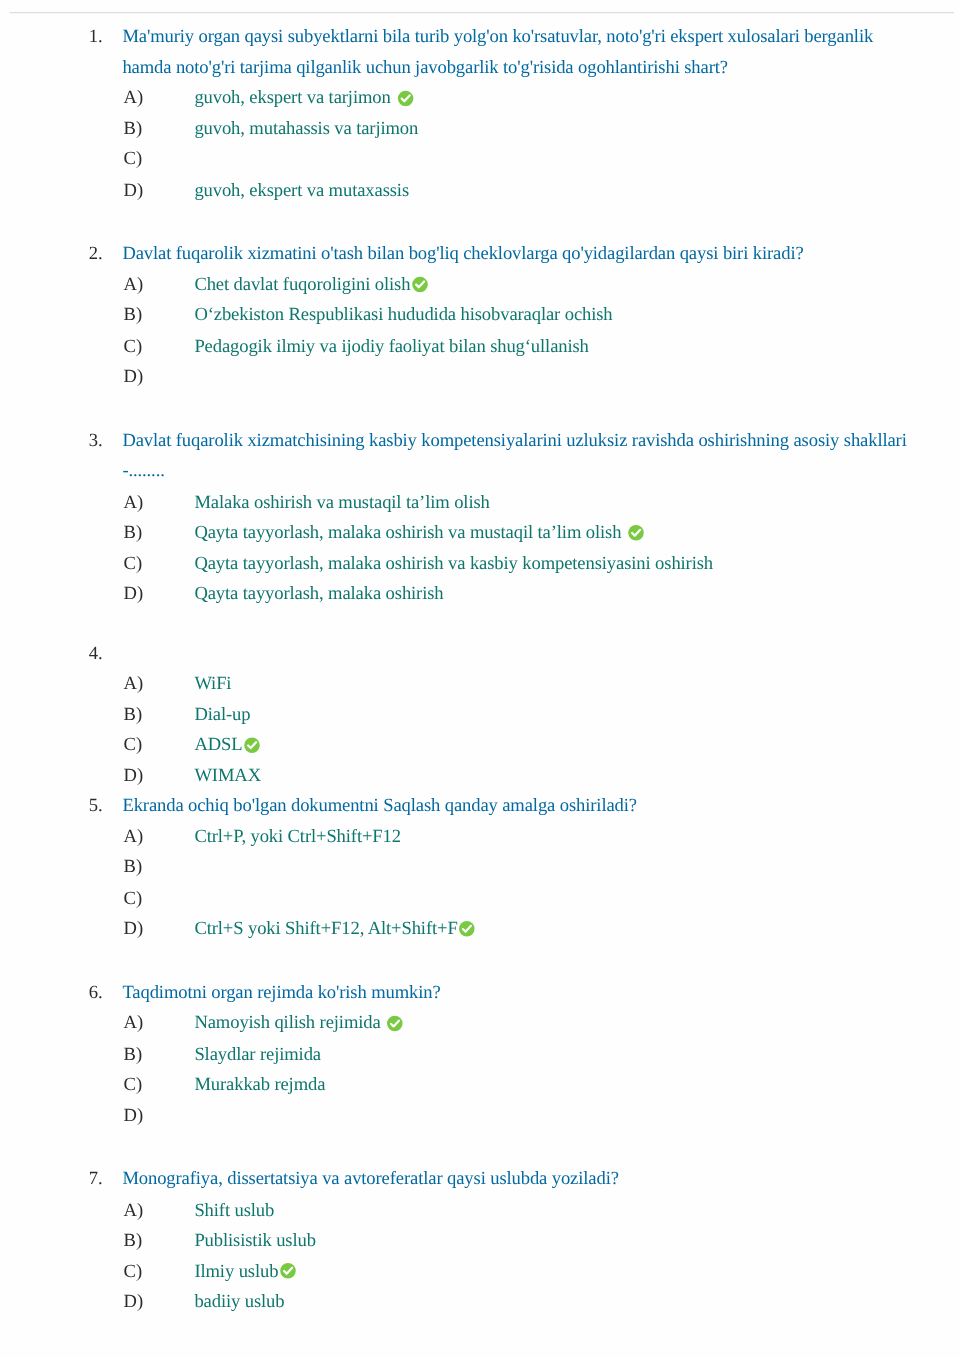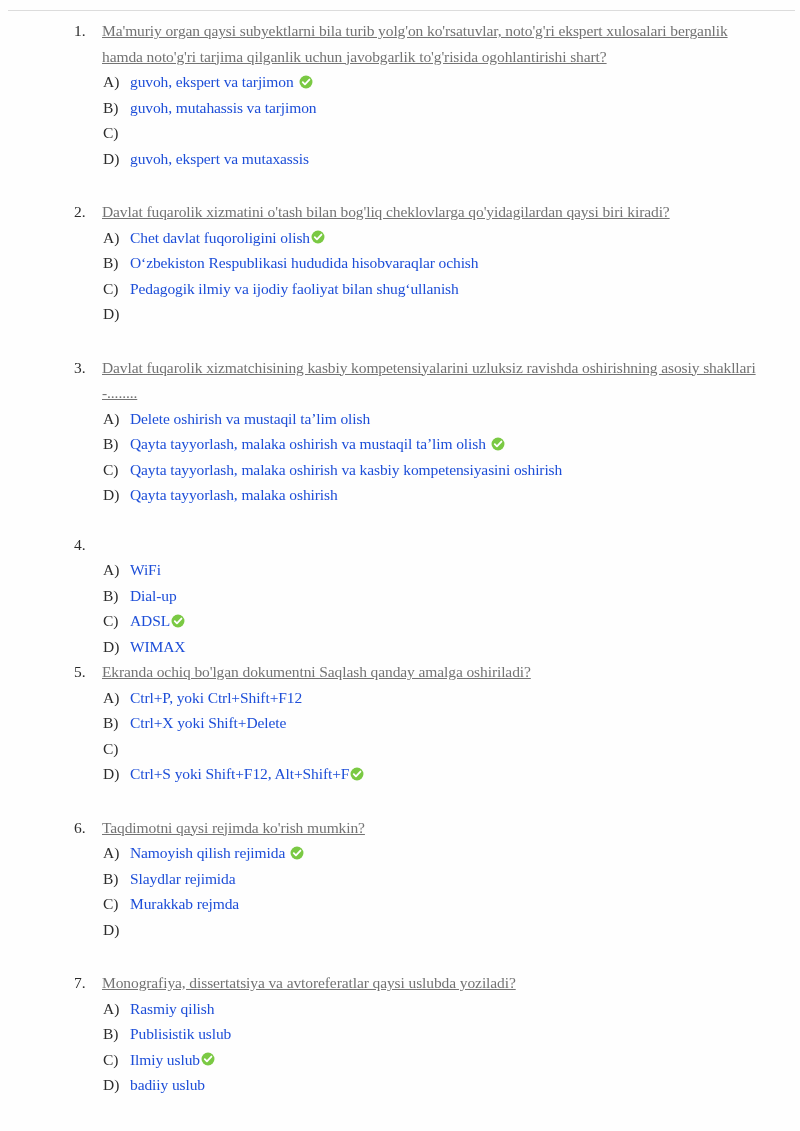--- a/index.html
+++ b/index.html
@@ -50,24 +50,23 @@
     flex: 0 0 28px;
     font-size: 15.5px;
     line-height: 25.5px;
     color: #2b2b2b;
     text-align: left;
   }
   .q-text {
     flex: 1 1 auto;
     font-size: 15.5px;
     line-height: 25.5px;
-    color: #737373;
+    color: #0369a1;
     text-align: left;
     letter-spacing: -0.1px;
-    text-decoration: underline;
   }
   .options {
     margin: 0;
     padding: 0;
     list-style: none;
   }
   .option-row {
     display: flex;
     align-items: flex-start;
     padding-left: 103px;
@@ -77,23 +76,24 @@
     width: 27px;
     flex: 0 0 27px;
     font-size: 15.5px;
     line-height: 25.5px;
     color: #2b2b2b;
   }
   .opt-text {
     flex: 0 1 auto;
     font-size: 15.5px;
     line-height: 25.5px;
-    color: #1d4ed8;
+    color: #0f766e;
     letter-spacing: -0.1px;
     white-space: nowrap;
+    margin-left: 32px;
   }
   .check-wrap {
     display: inline-flex;
     align-items: center;
     height: 25.5px;
     margin-left: 5px;
     flex: 0 0 auto;
   }
   .check-wrap.tight { margin-left: 1px; }
   .check-icon {
@@ -169,21 +169,21 @@
       </div>
       <div style="height: 28px;"></div>
       <div class="question-block">
         <div class="question-row">
           <div class="q-number">3.</div>
           <div class="q-text">Davlat fuqarolik xizmatchisining kasbiy kompetensiyalarini uzluksiz ravishda oshirishning asosiy shakllari -........</div>
         </div>
         <ul class="options">
           <li class="option-row">
             <span class="opt-letter">A)</span>
-            <span class="opt-text">Delete oshirish va mustaqil ta’lim olish</span>
+            <span class="opt-text">Malaka oshirish va mustaqil ta’lim olish</span>
           </li>
           <li class="option-row">
             <span class="opt-letter">B)</span>
             <span class="opt-text">Qayta tayyorlash, malaka oshirish va mustaqil ta’lim olish</span>
             <span class="check-wrap">
               <svg viewBox="0 0 16 16" class="check-icon">
                 <circle cx="8" cy="8" r="7.4" fill="#7ac943"></circle>
                 <path d="M4.3 8.2 L6.8 10.7 L11.9 5.2" stroke="#ffffff" stroke-width="2.1" fill="none" stroke-linecap="round" stroke-linejoin="round"></path>
               </svg>
             </span>
@@ -233,42 +233,41 @@
           <div class="q-number">5.</div>
           <div class="q-text">Ekranda ochiq bo'lgan dokumentni Saqlash qanday amalga oshiriladi?</div>
         </div>
         <ul class="options">
           <li class="option-row">
             <span class="opt-letter">A)</span>
             <span class="opt-text">Ctrl+P, yoki Ctrl+Shift+F12</span>
           </li>
           <li class="option-row">
             <span class="opt-letter">B)</span>
-            <span class="opt-text">Ctrl+X yoki Shift+Delete</span>
           </li>
           <li class="option-row">
             <span class="opt-letter">C)</span>
           </li>
           <li class="option-row">
             <span class="opt-letter">D)</span>
             <span class="opt-text">Ctrl+S yoki Shift+F12, Alt+Shift+F</span>
             <span class="check-wrap tight">
               <svg viewBox="0 0 16 16" class="check-icon">
                 <circle cx="8" cy="8" r="7.4" fill="#7ac943"></circle>
                 <path d="M4.3 8.2 L6.8 10.7 L11.9 5.2" stroke="#ffffff" stroke-width="2.1" fill="none" stroke-linecap="round" stroke-linejoin="round"></path>
               </svg>
             </span>
           </li>
         </ul>
       </div>
       <div style="height: 28px;"></div>
       <div class="question-block">
         <div class="question-row">
           <div class="q-number">6.</div>
-          <div class="q-text">Taqdimotni qaysi rejimda ko'rish mumkin?</div>
+          <div class="q-text">Taqdimotni organ rejimda ko'rish mumkin?</div>
         </div>
         <ul class="options">
           <li class="option-row">
             <span class="opt-letter">A)</span>
             <span class="opt-text">Namoyish qilish rejimida</span>
             <span class="check-wrap">
               <svg viewBox="0 0 16 16" class="check-icon">
                 <circle cx="8" cy="8" r="7.4" fill="#7ac943"></circle>
                 <path d="M4.3 8.2 L6.8 10.7 L11.9 5.2" stroke="#ffffff" stroke-width="2.1" fill="none" stroke-linecap="round" stroke-linejoin="round"></path>
               </svg>
@@ -289,21 +288,21 @@
       </div>
       <div style="height: 28px;"></div>
       <div class="question-block">
         <div class="question-row">
           <div class="q-number">7.</div>
           <div class="q-text">Monografiya, dissertatsiya va avtoreferatlar qaysi uslubda yoziladi?</div>
         </div>
         <ul class="options">
           <li class="option-row">
             <span class="opt-letter">A)</span>
-            <span class="opt-text">Rasmiy qilish</span>
+            <span class="opt-text">Shift uslub</span>
           </li>
           <li class="option-row">
             <span class="opt-letter">B)</span>
             <span class="opt-text">Publisistik uslub</span>
           </li>
           <li class="option-row">
             <span class="opt-letter">C)</span>
             <span class="opt-text">Ilmiy uslub</span>
             <span class="check-wrap tight">
               <svg viewBox="0 0 16 16" class="check-icon">

